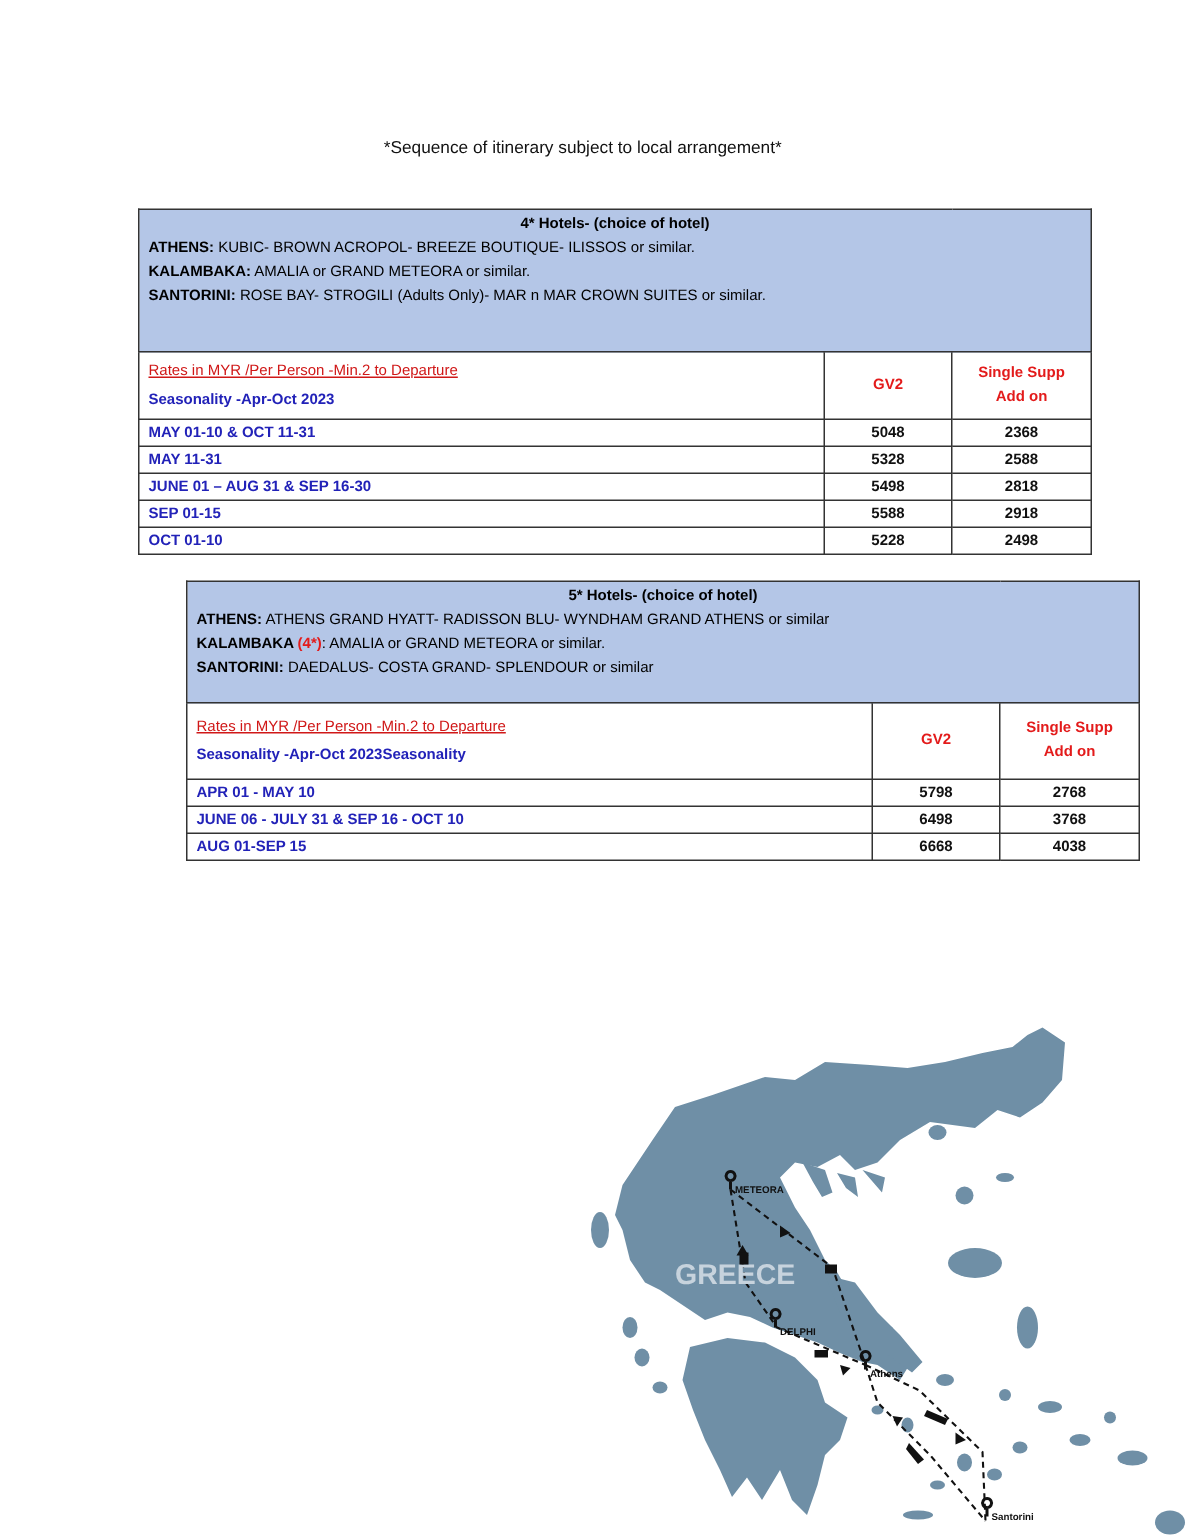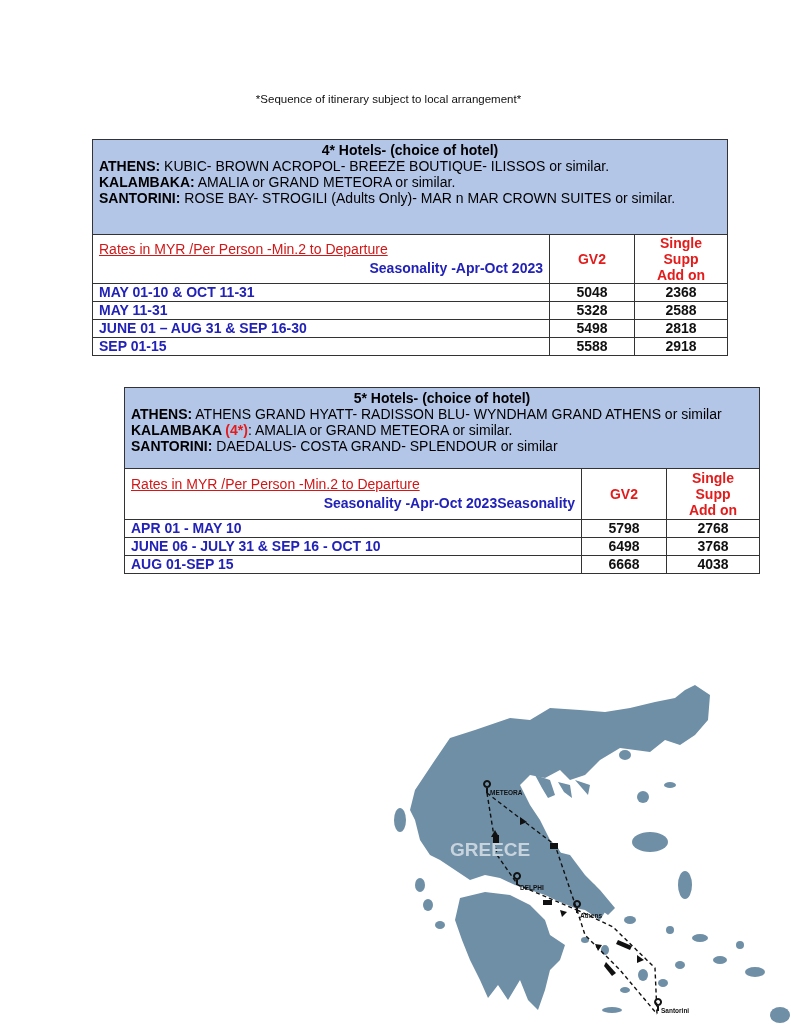--- a/index.html
+++ b/index.html
@@ -1,26 +1,26 @@
 <!DOCTYPE html>
 <html><head>
 <meta charset="utf-8">
 <style>
   html,body{margin:0;padding:0;background:#fff;}
   body{width:791px;height:1024px;position:relative;overflow:hidden;font-family:"Liberation Sans",sans-serif;}
   .note{position:absolute;top:93px;left:0;width:777px;text-align:center;font-size:11.5px;color:#111;}
-  table.rates{position:absolute;left:92px;width:636px;border-collapse:collapse;font-size:14px;}
+  table.rates{position:absolute;left:92px;width:636px;border-collapse:collapse;font-size:10px;}
   table.rates td{border:1px solid #333;padding:0 6px;height:17px;line-height:17px;vertical-align:middle;}
   .hotels{background:#b4c6e7;padding:2px 6px 0 6px !important;line-height:16px !important;vertical-align:top !important;}
   .hotels .ttl{text-align:center;font-weight:bold;}
   .hotels b{font-weight:bold;}
   .red{color:#e31b1b;}
   .hdr td{vertical-align:top;padding-top:2px;}
   .lbl1{color:#d01818;text-decoration:underline;}
-  .lbl2{color:#2222b8;font-weight:bold;margin-top:2px;text-align:right;}
+  .lbl2{color:#2222b8;font-weight:bold;margin-top:2px;}
   .num{text-align:center;font-weight:bold;color:#111;}
   .colhd{text-align:center;font-weight:bold;color:#e31b1b;line-height:16px !important;}
   .period{color:#2222b8;font-weight:bold;}
   .map{position:absolute;left:380px;top:680px;width:411px;height:344px;}
   .map text{font-family:"Liberation Sans",sans-serif;}
 </style>
 </head>
 <body>
 
 <div class="note">*Sequence of itinerary subject to local arrangement*</div>
@@ -58,20 +58,25 @@
       </tr>
   <tr>
         <td class="period">JUNE 01 – AUG 31 &amp; SEP 16-30</td>
         <td class="num">5498</td>
         <td class="num">2818</td>
       </tr>
   <tr>
         <td class="period">SEP 01-15</td>
         <td class="num">5588</td>
         <td class="num">2918</td>
+      </tr>
+  <tr>
+        <td class="period">OCT 01-10</td>
+        <td class="num">5228</td>
+        <td class="num">2498</td>
       </tr>
 </tbody>
   </table>
 
 <table class="rates" style="top:387px;margin-left:32px;">
   <tbody>
       <tr>
     <td class="hotels" colspan="3" style="height:78px;">
       <div class="ttl">5* Hotels- (choice of hotel)</div>
       <div><b>ATHENS:</b><span> ATHENS GRAND HYATT- RADISSON BLU- WYNDHAM GRAND ATHENS or similar</span></div>

